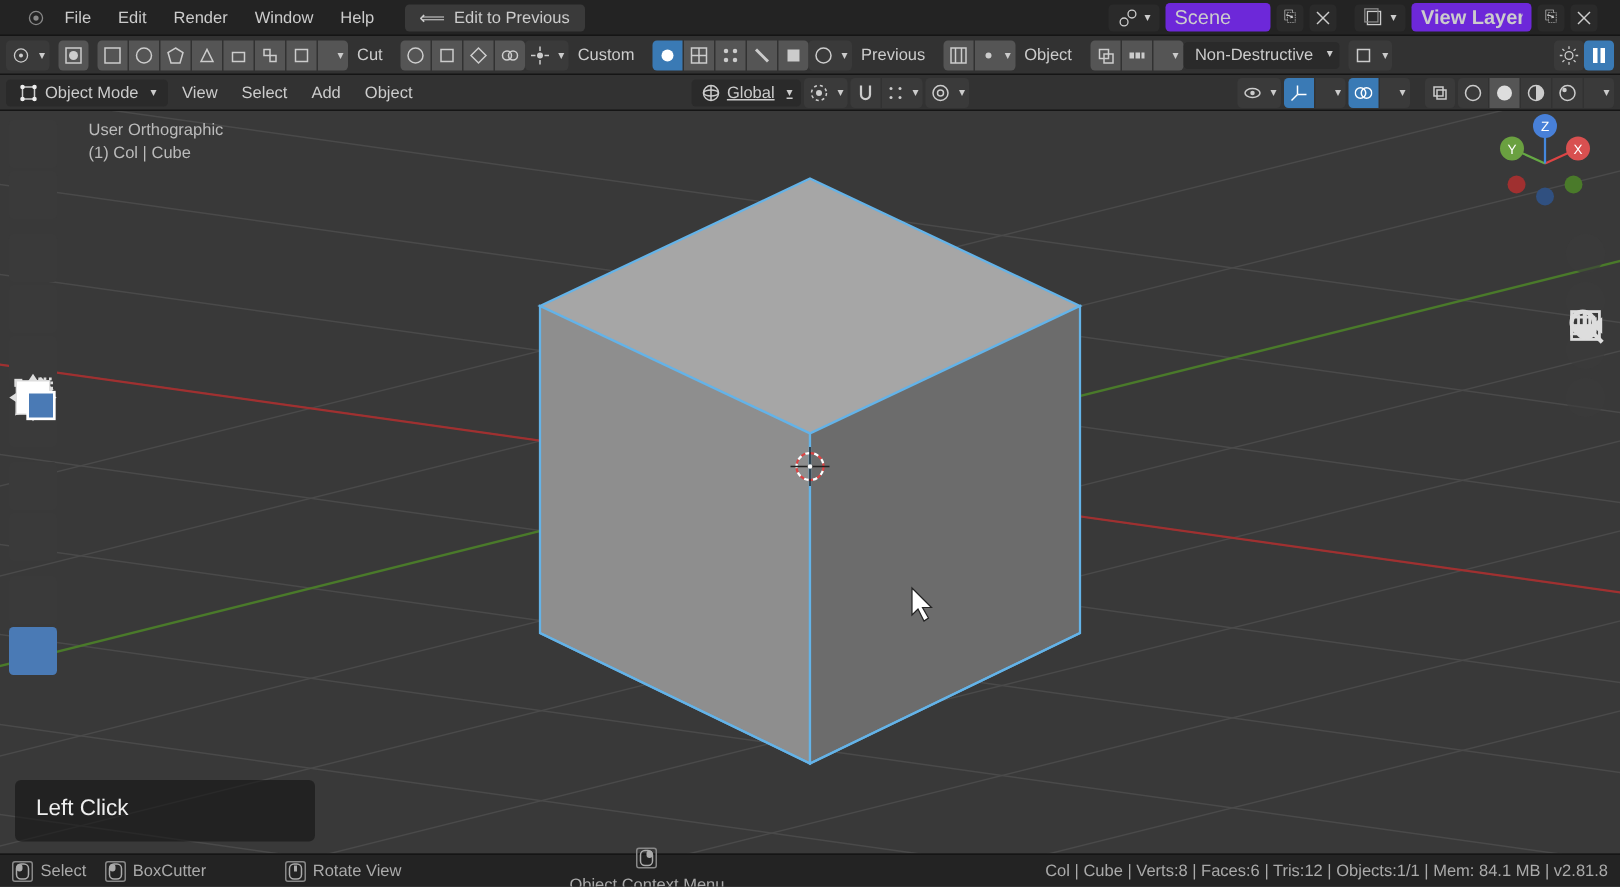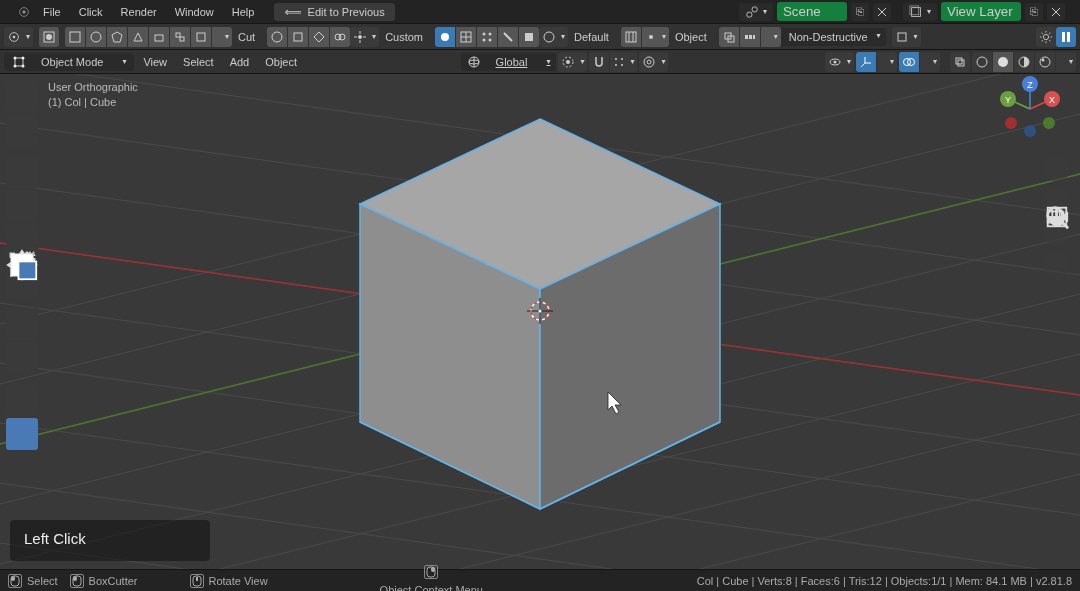--- a/index.html
+++ b/index.html
@@ -7,49 +7,49 @@
   
   
   .menubar { height: 24px; background: #232323; display: flex; align-items: center; padding: 0 15px; gap: 2px; border-bottom: 1px solid #151515; }
   .menubar .logo { width: 18px; height: 18px; display: flex; align-items: center; justify-content: center; color: #888; }
   .menubar .menu-item { padding: 3px 8px; color: #ccc; cursor: pointer; border-radius: 3px; }
   .menubar .back-btn { display: flex; align-items: center; gap: 6px; background: #3a3a3a; border-radius: 3px; padding: 2px 10px; margin-left: 10px; }
   .menubar .back-icon { font-size: 12px; }
   .menubar .spacer { flex: 1; }
   .menubar .scene-group { display: flex; align-items: center; gap: 4px; }
   .menubar .scene-btn { display: flex; align-items: center; background: #2a2a2a; border-radius: 3px; padding: 2px 6px; gap: 4px; }
-  .menubar .scene-input { background: #15803d; color: #ccc; border: none; border-radius: 3px; padding: 2px 6px; width: 70px; }
+  .menubar .scene-input { background: #6d28d9; color: #ccc; border: none; border-radius: 3px; padding: 2px 6px; width: 70px; }
   .menubar .icon-sq { width: 18px; height: 18px; background: #2a2a2a; border-radius: 3px; display: flex; align-items: center; justify-content: center; font-size: 10px; }
   
   
   .toolbar { height: 26px; background: #323232; display: flex; align-items: center; padding: 0 4px; gap: 0; border-bottom: 1px solid #151515; }
   .tbtn { height: 20px; min-width: 20px; background: #555; border-radius: 3px; display: flex; align-items: center; justify-content: center; padding: 0 3px; color: #ccc; font-size: 10px; }
   .tbtn.dark { background: #3a3a3a; }
   .tbtn.blue { background: #3a7ab5; }
   .tbtn.dd { padding-right: 12px; position: relative; }
   .tbtn.dd::after { content: "▾"; position: absolute; right: 3px; font-size: 8px; }
   .tgroup { display: flex; gap: 1px; }
   .tgroup .tbtn { border-radius: 0; }
   .tgroup .tbtn:first-child { border-radius: 3px 0 0 3px; }
   .tgroup .tbtn:last-child { border-radius: 0 3px 3px 0; }
   .tlabel { padding: 0 6px; color: #ccc; }
   .tsep { width: 6px; }
   .tspacer { flex: 1; }
   
   
   .vpheader { height: 24px; background: #323232; display: flex; align-items: center; padding: 0 4px; gap: 2px; border-bottom: 1px solid #151515; }
-  .mode-select { display: flex; align-items: center; background: #2a2a2a; border-radius: 3px; padding: 2px 8px; gap: 15px; }
+  .mode-select { display: flex; align-items: center; background: #2a2a2a; border-radius: 3px; padding: 2px 8px; gap: 4px; }
   .mode-select .dd-arrow { font-size: 8px; margin-left: 4px; }
   .vp-menu { padding: 3px 7px; color: #ccc; cursor: pointer; }
   
   
   .viewport { position: absolute; top: 74px; left: 0; right: 0; bottom: 22px; background: #393939; overflow: hidden; }
   .viewport svg { position: absolute; top: 0; left: 0; width: 100%; height: 100%; }
   
-  .overlay-text { position: absolute; top: 6px; left: 48px; color: #bbb; font-size: 11px; line-height: 1.4; }
+  .overlay-text { position: absolute; top: 6px; left: 59px; color: #bbb; font-size: 11px; line-height: 1.4; }
   
   
   .left-tools { position: absolute; top: 6px; left: 6px; display: flex; flex-direction: column; gap: 2px; }
   .tool-btn { width: 32px; height: 32px; background: #3a3a3a; border-radius: 3px; display: flex; align-items: center; justify-content: center; color: #ccc; }
   .tool-btn.active { background: #4a7ab5; }
   .tool-gap { height: 6px; }
   
   
   .right-gizmos { position: absolute; top: 82px; right: 10px; display: flex; flex-direction: column; gap: 6px; align-items: center; }
   .gizmo-btn { width: 26px; height: 26px; background: rgba(60,60,60,0.6); border-radius: 50%; display: flex; align-items: center; justify-content: center; font-size: 13px; color: #ddd; }
@@ -72,21 +72,21 @@
 <body>
 
 <div class="menubar">
   <div class="logo">
     <svg class="svg-icon" viewBox="0 0 16 16">
         <circle cx="8" cy="8" r="5" fill="none" stroke="#888" stroke-width="1"></circle>
         <circle cx="8" cy="8" r="2" fill="#888"></circle>
       </svg>
   </div>
   <div class="menu-item">File</div>
-  <div class="menu-item">Click</div>
+  <div class="menu-item">Edit</div>
   <div class="menu-item">Render</div>
   <div class="menu-item">Window</div>
   <div class="menu-item">Help</div>
   <div class="back-btn">
     <span class="back-icon">⟸</span>
     <span>Edit to Previous</span>
   </div>
   <div class="spacer"></div>
   <div class="scene-group">
     <div class="scene-btn">
@@ -107,21 +107,21 @@
   </div>
   <div style="width:8px"></div>
   <div class="scene-group">
     <div class="scene-btn">
       <svg class="svg-icon" viewBox="0 0 16 16">
           <rect x="3" y="3" width="10" height="10" fill="none" stroke="#ccc"></rect>
           <rect x="1" y="1" width="10" height="10" fill="none" stroke="#888"></rect>
         </svg>
       <span style="font-size:8px;">▾</span>
     </div>
-    <input class="scene-input" style="width: 80px;" value="View Layer">
+    <input class="scene-input" style="width: 80px; font-weight: bold;" value="View Layer">
     <div class="icon-sq">⎘</div>
     <div class="icon-sq">
       <svg width="10" height="10" viewBox="0 0 10 10">
           <line x1="1" y1="1" x2="9" y2="9" stroke="#ccc"></line>
           <line x1="9" y1="1" x2="1" y2="9" stroke="#ccc"></line>
         </svg>
     </div>
   </div>
 </div>
 
@@ -248,21 +248,21 @@
         <svg width="12" height="12">
           <rect x="2" y="2" width="8" height="8" fill="#ccc"></rect>
         </svg>
       </div>
   </div>
   <div class="tbtn dark dd">
     <svg class="svg-icon" viewBox="0 0 14 14">
         <circle cx="7" cy="7" r="5" fill="none" stroke="#ccc"></circle>
       </svg>
   </div>
-  <div class="tlabel">Default</div>
+  <div class="tlabel">Previous</div>
   <div class="tsep"></div>
 
   <div class="tgroup">
     <div class="tbtn">
         <svg width="12" height="12">
           <rect x="1" y="1" width="10" height="10" fill="none" stroke="#ccc"></rect>
           <line x1="4" y1="1" x2="4" y2="11" stroke="#ccc"></line>
           <line x1="8" y1="1" x2="8" y2="11" stroke="#ccc"></line>
         </svg>
       </div>

